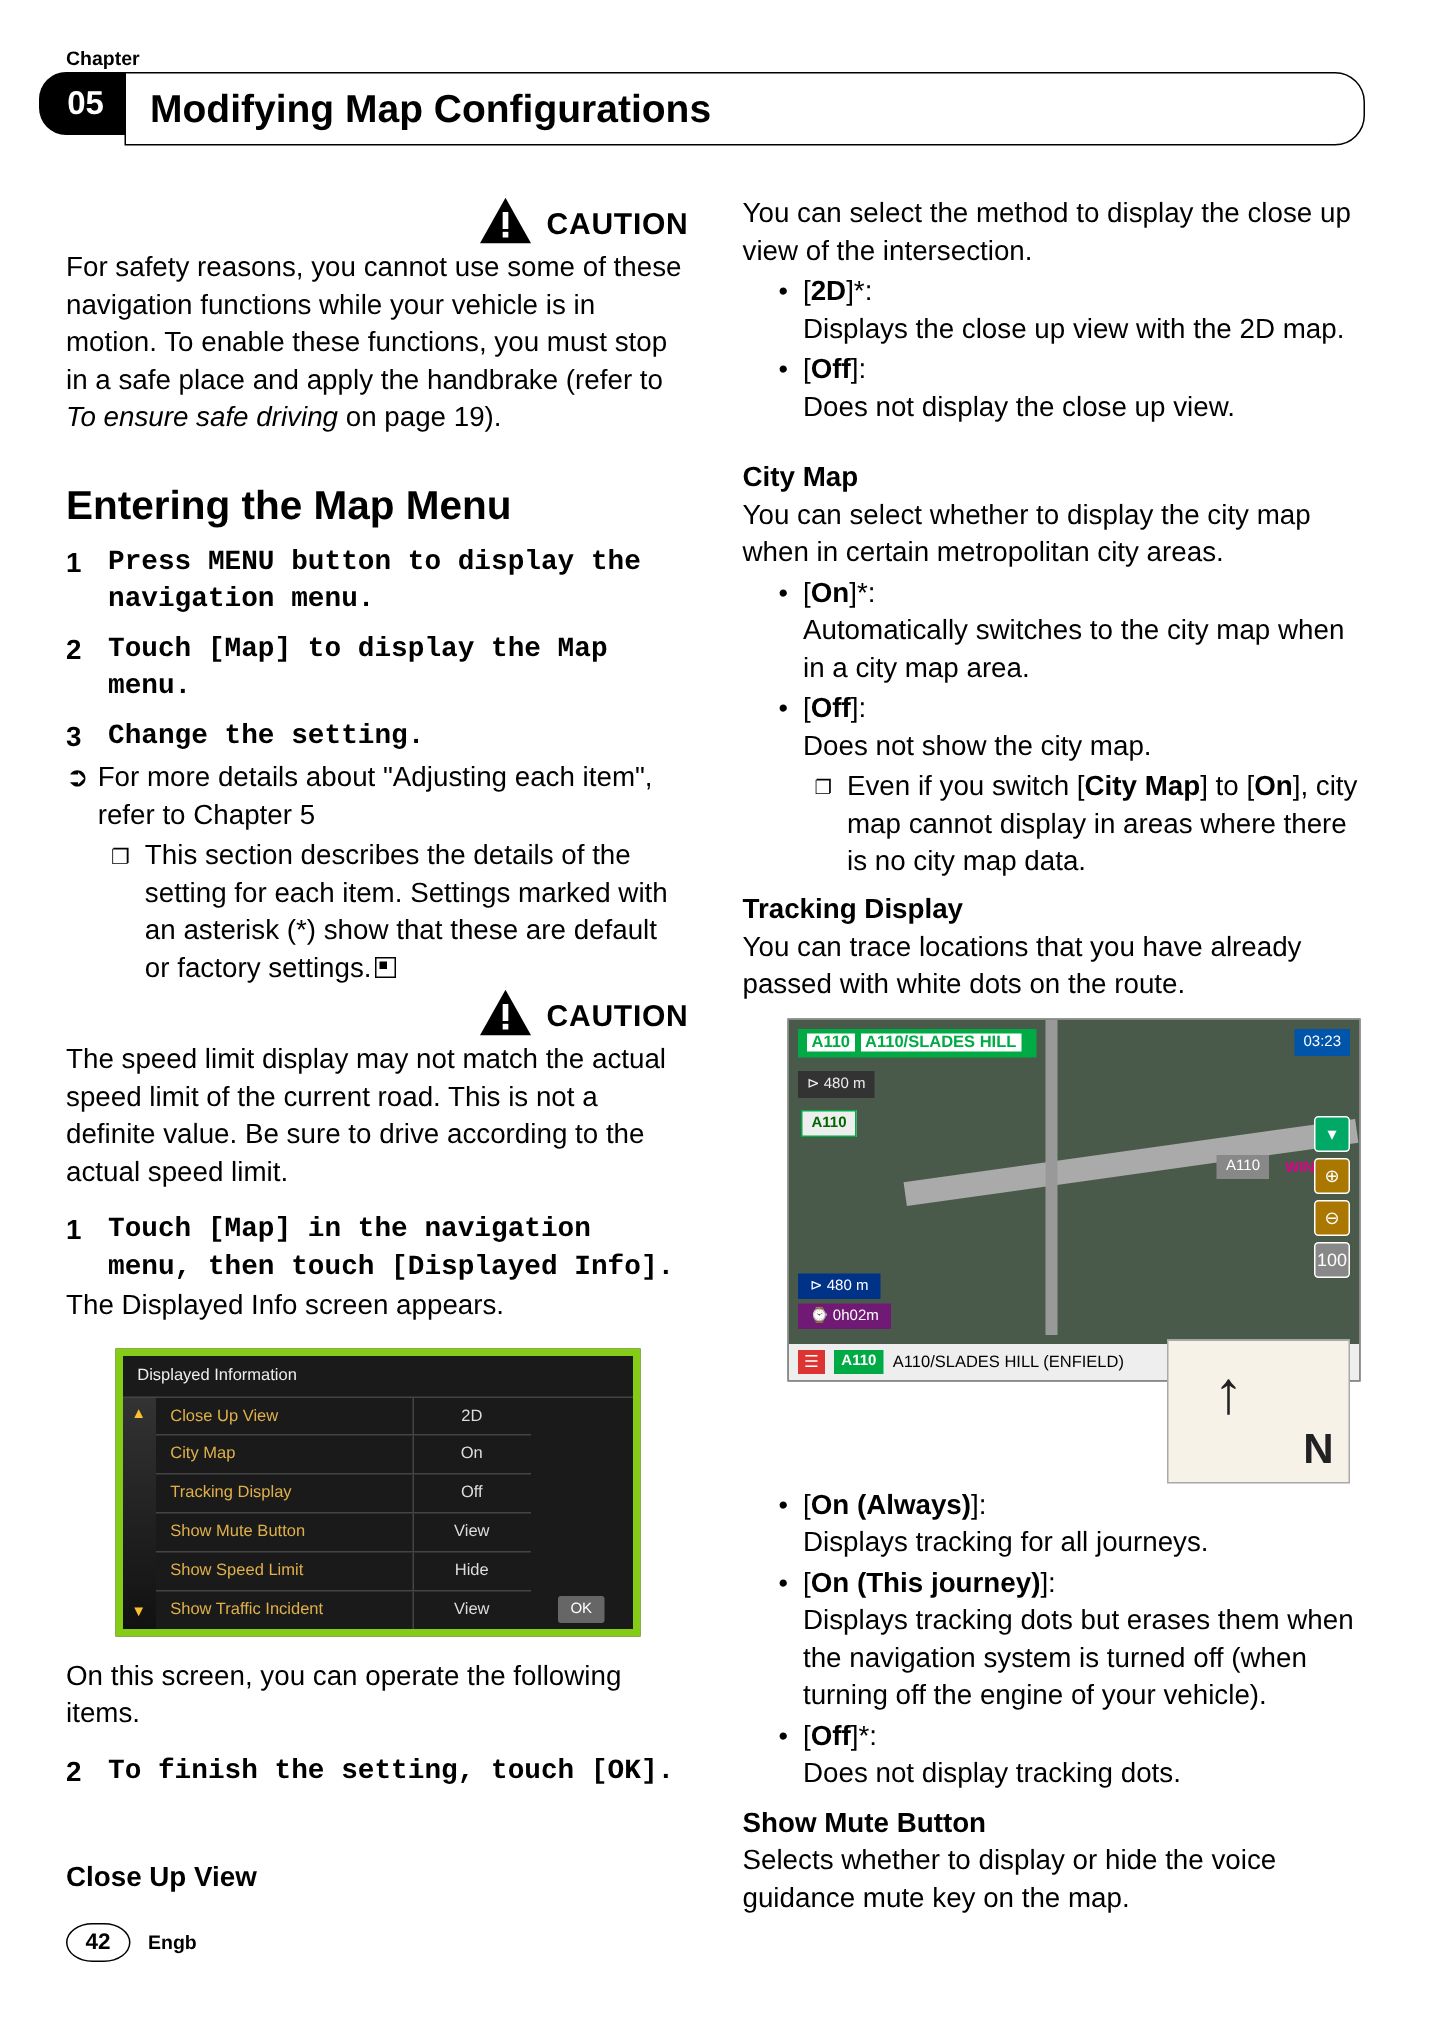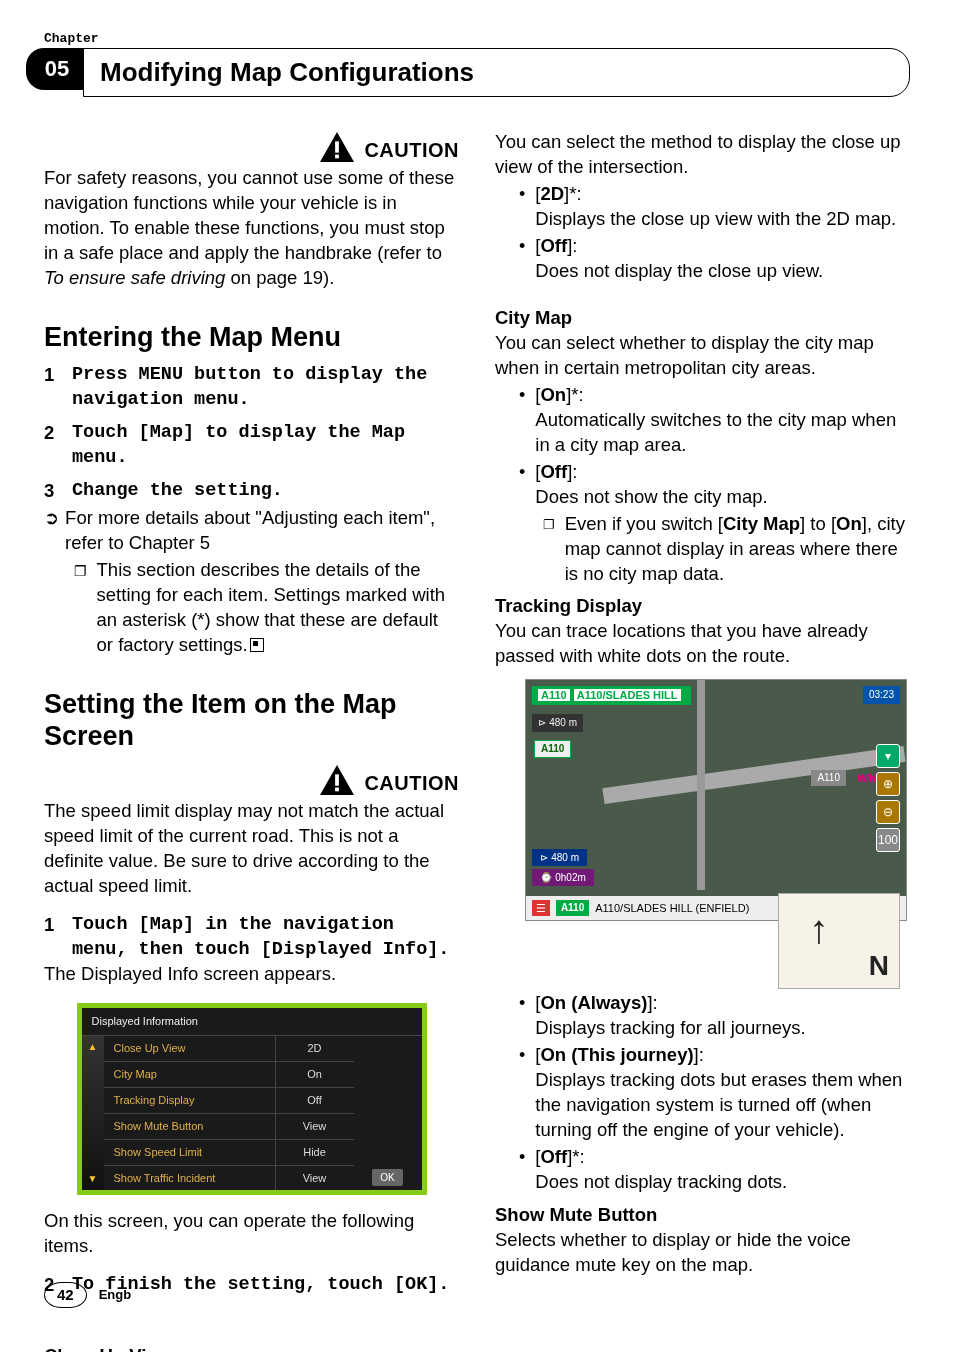--- a/index.html
+++ b/index.html
@@ -18,21 +18,20 @@
     box-sizing: border-box;
     height: 100%;
     position: relative;
   }
   .chapter-label {
     font-size: 13px;
     font-weight: bold;
     position: absolute;
     top: 30px;
     left: 44px;
-    font-family: Liberation Mono, monospace;
   }
   .chapter-head {
     display: flex;
     align-items: flex-start;
     position: absolute;
     top: 48px;
     left: 26px;
     right: 44px;
   }
   .chapter-badge {
@@ -282,21 +281,20 @@
       </div>
       <div class="arrow-item">
         <span class="arrow-glyph">➲</span>
         <span>For more details about "Adjusting each item", refer to Chapter 5</span>
       </div>
       <div class="note-item">
         <span class="note-glyph">❐</span>
         <span><span>This section describes the details of the setting for each item. Settings marked with an asterisk (*) show that these are default or factory settings.</span><span class="end-box"></span></span>
       </div>
 
-      <div class="h1">Setting the Item on the Map Screen</div>
       <div class="caution-row">
         <span class="caution-icon">
           <svg viewBox="0 0 40 36">
               <path d="M20 2 L38 34 L2 34 Z" fill="#000"></path>
               <rect x="18" y="12" width="4" height="12" fill="#fff"></rect>
               <rect x="18" y="26" width="4" height="4" fill="#fff"></rect>
             </svg>
         </span>
         <span class="caution-text">CAUTION</span>
       </div>

